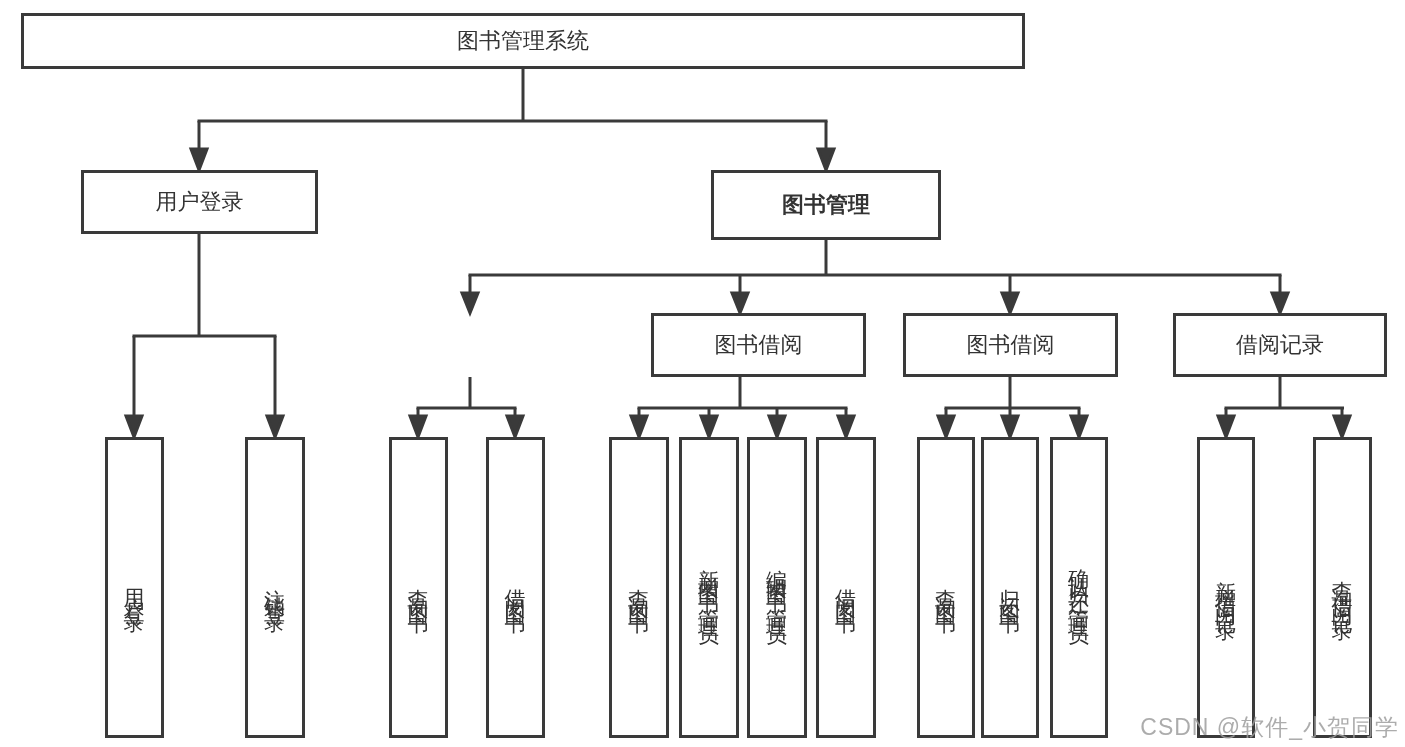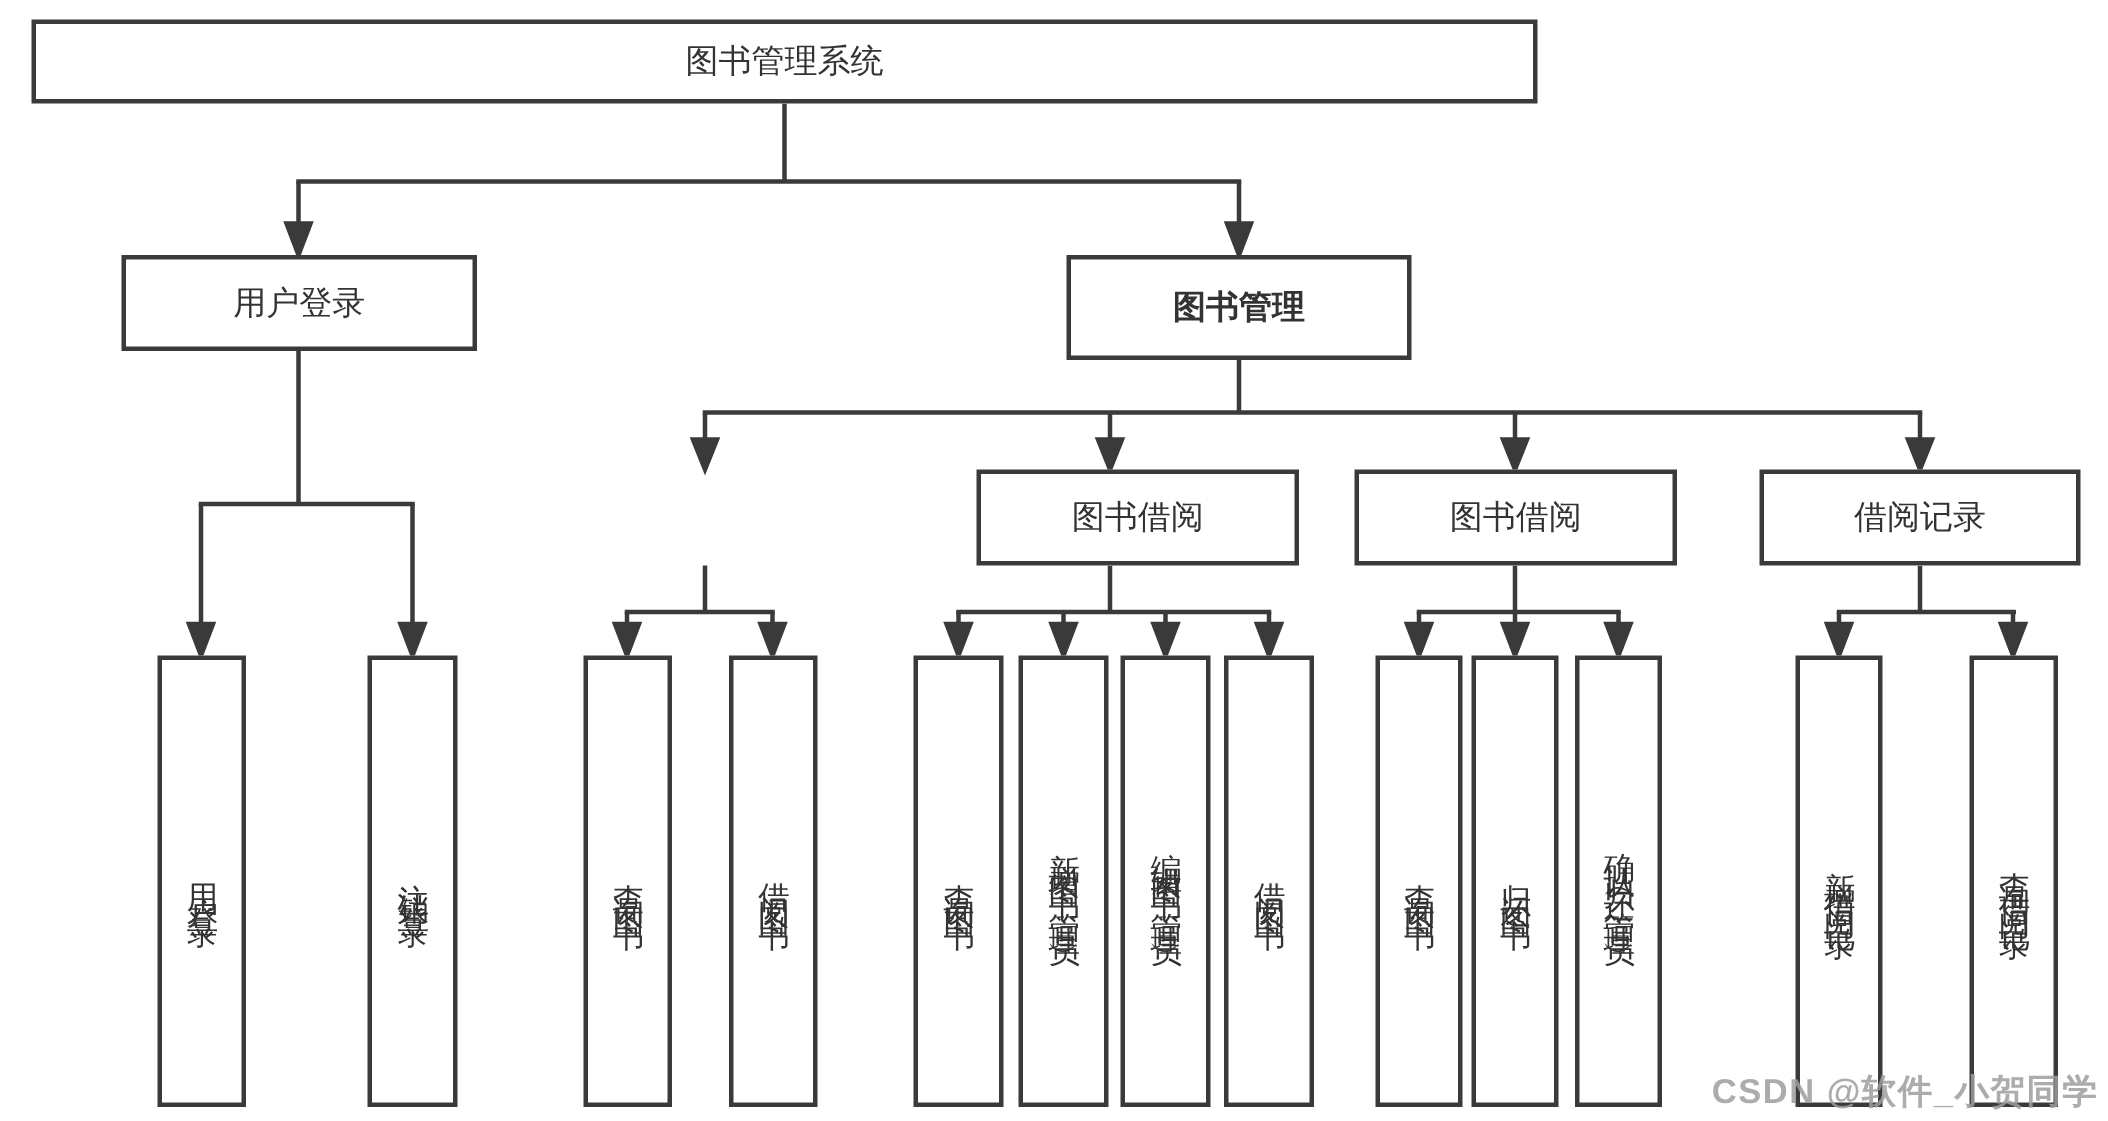--- a/index.html
+++ b/index.html
@@ -36,21 +36,20 @@
   }
   #watermark {
     position: absolute;
     right: 6px;
     bottom: 4px;
     font-size: 23px;
     color: rgba(158,158,158,0.85);
     letter-spacing: 1px;
     z-index: 10;
     white-space: nowrap;
-    font-weight: bold;
   }
 </style>
 </head>
 <body>
 
 <div id="stage">
 
   <svg id="connectors" viewBox="0 0 1405 747" xmlns="http://www.w3.org/2000/svg">
     <g stroke="#3a3a3a" stroke-width="3" fill="#3a3a3a">
 

